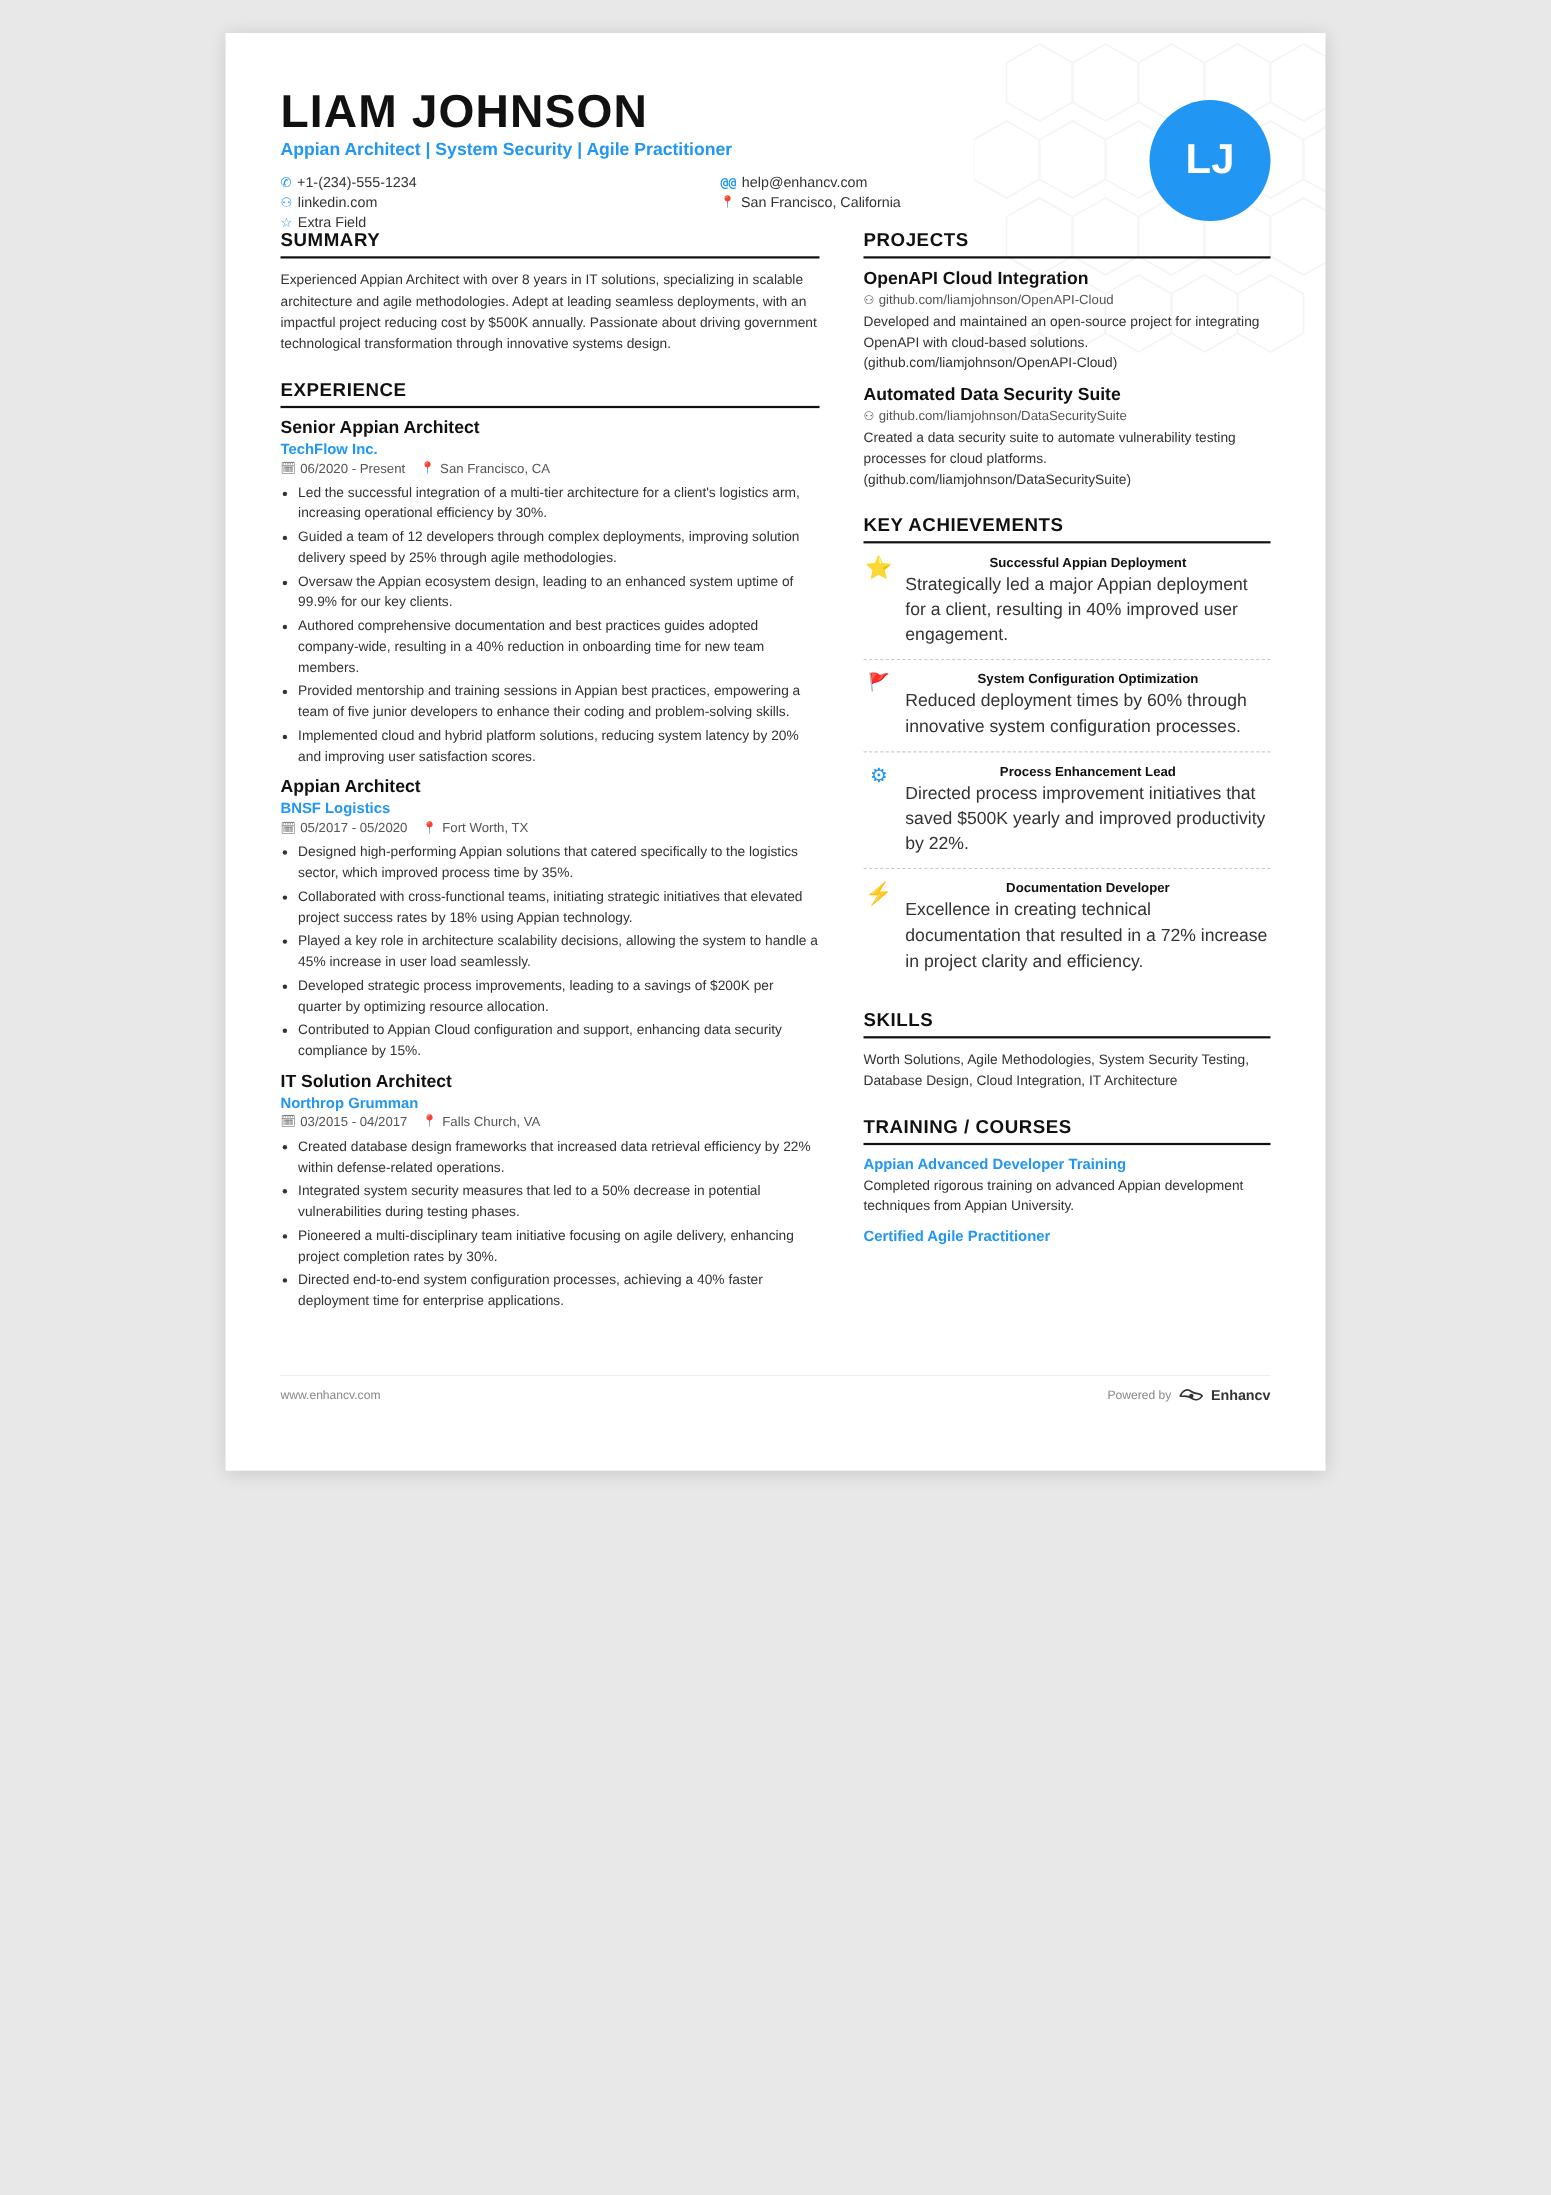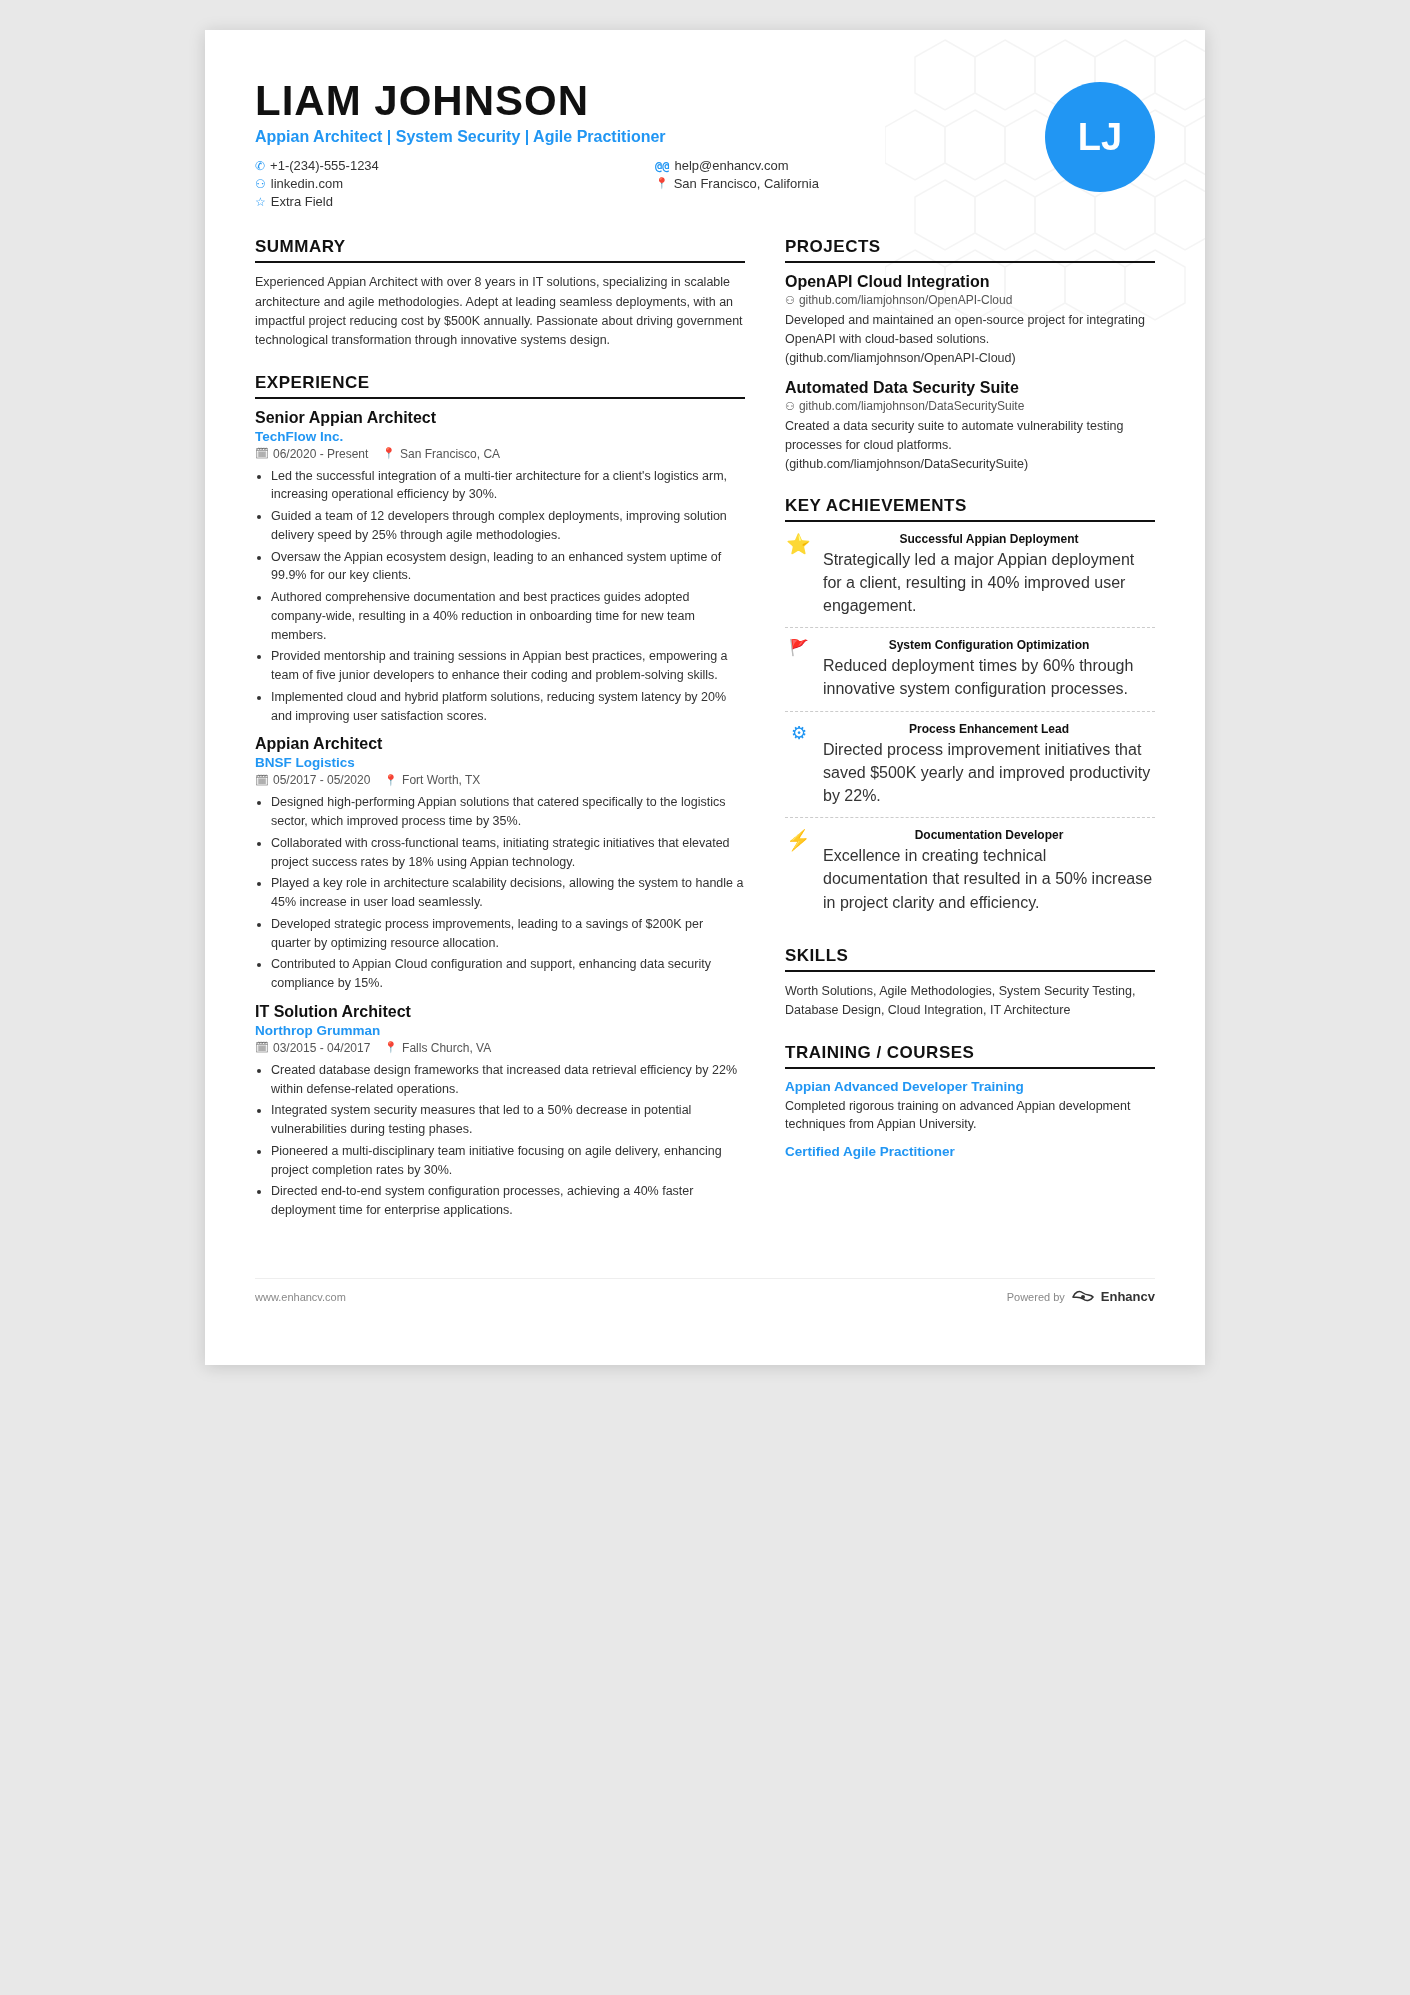--- a/index.html
+++ b/index.html
@@ -17,23 +17,22 @@
       position: relative;
       padding: 48px 50px 60px 50px;
       box-shadow: 0 2px 16px rgba(0,0,0,0.15);
     }
 
     
     .header {
       position: relative;
       z-index: 1;
       display: flex;
-      align-items: flex-start;
+      align-items: center;
       justify-content: space-between;
-      margin-bottom: 28px;
     }
     .header-left { flex: 1; }
     .name {
       font-size: 42px;
       font-weight: 900;
       color: #111;
       letter-spacing: 1px;
       line-height: 1.1;
     }
     .title-line {
@@ -431,21 +430,21 @@
           <div class="achievement-content">
             <div class="achievement-title">Process Enhancement Lead</div>
             <div class="achievement-desc">Directed process improvement initiatives that saved $500K yearly and improved productivity by 22%.</div>
           </div>
         </div>
 
         <div class="achievement-item">
           <div class="achievement-icon" style="color:#f5c518; font-size:20px;">⚡</div>
           <div class="achievement-content">
             <div class="achievement-title">Documentation Developer</div>
-            <div class="achievement-desc">Excellence in creating technical documentation that resulted in a 50% increase in project clarity and efficiency.</div>
+            <div class="achievement-desc">Excellence in creating technical documentation that resulted in a 72% increase in project clarity and efficiency.</div>
           </div>
         </div>
       </div>
 
       <div class="section">
         <div class="section-title">SKILLS</div>
         <div class="skills-text">Worth Solutions, Agile Methodologies, System Security Testing, Database Design, Cloud Integration, IT Architecture</div>
       </div>
 
       <div class="section">

